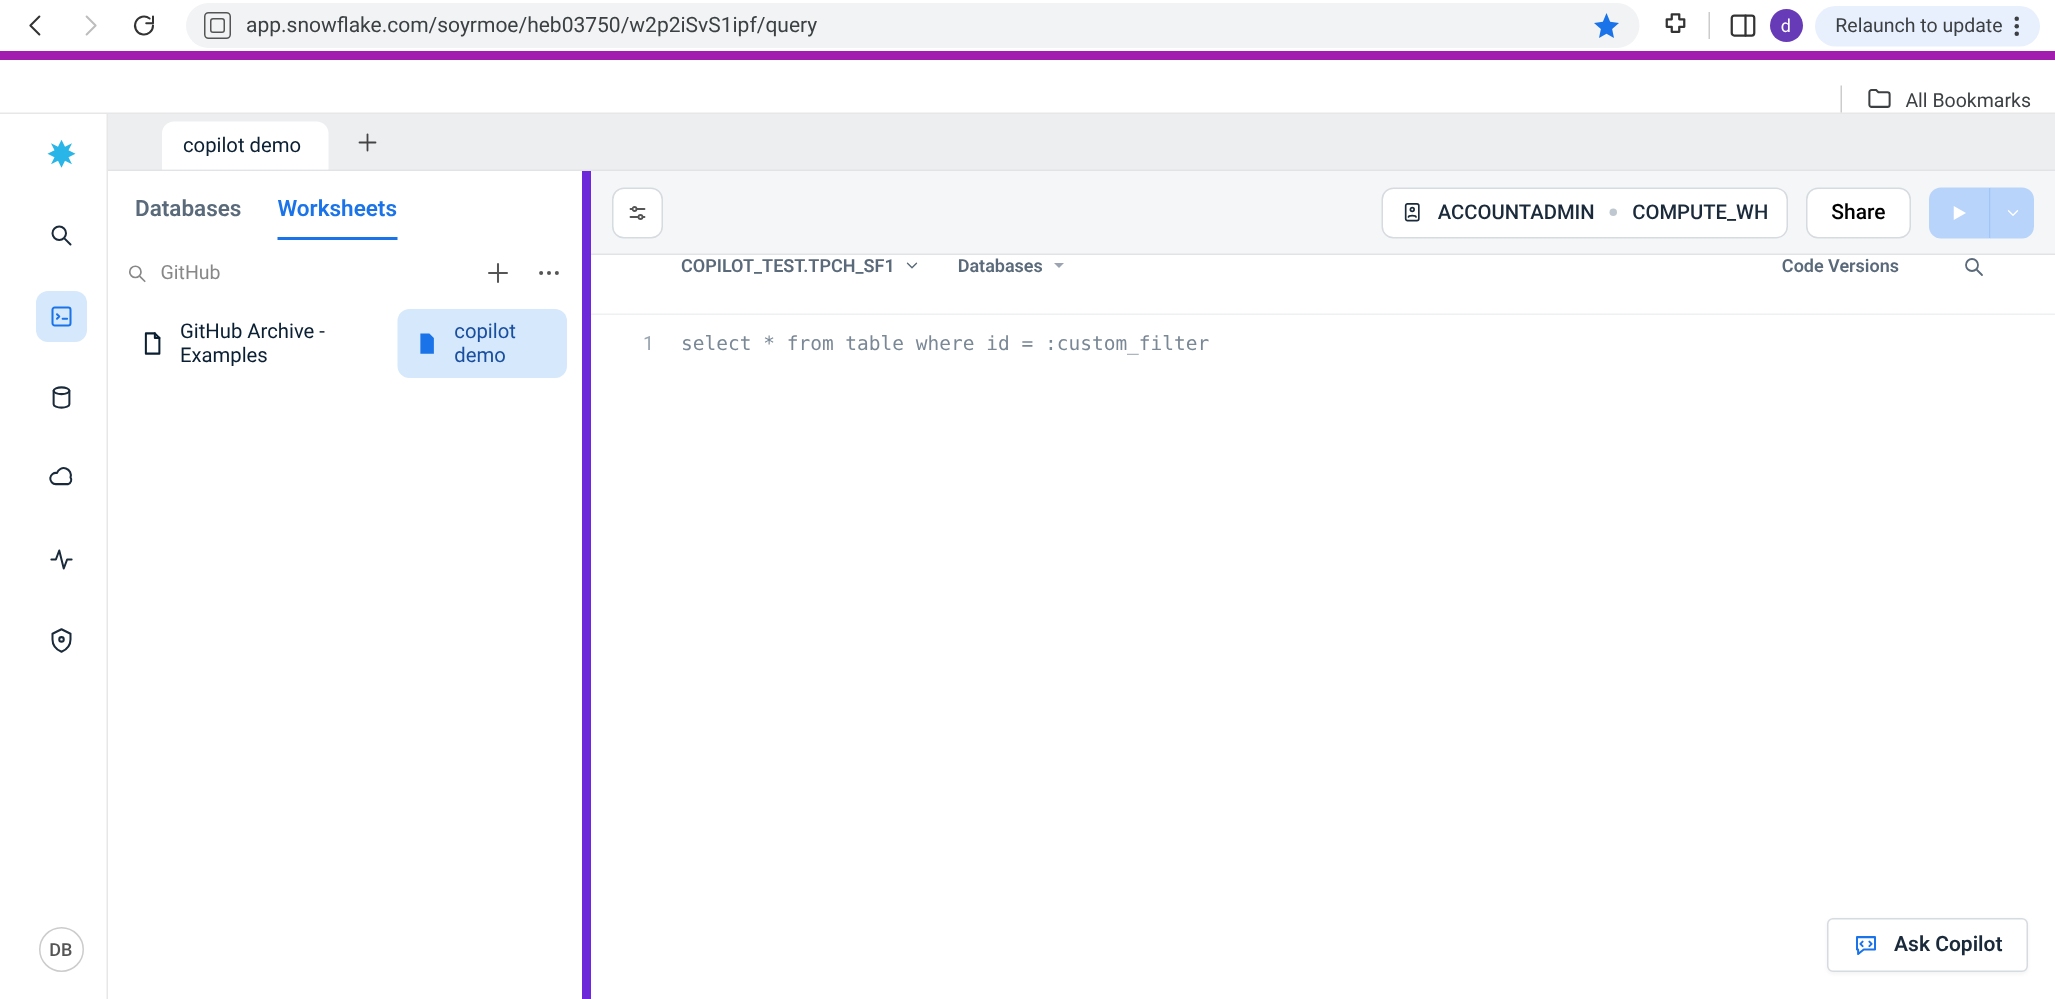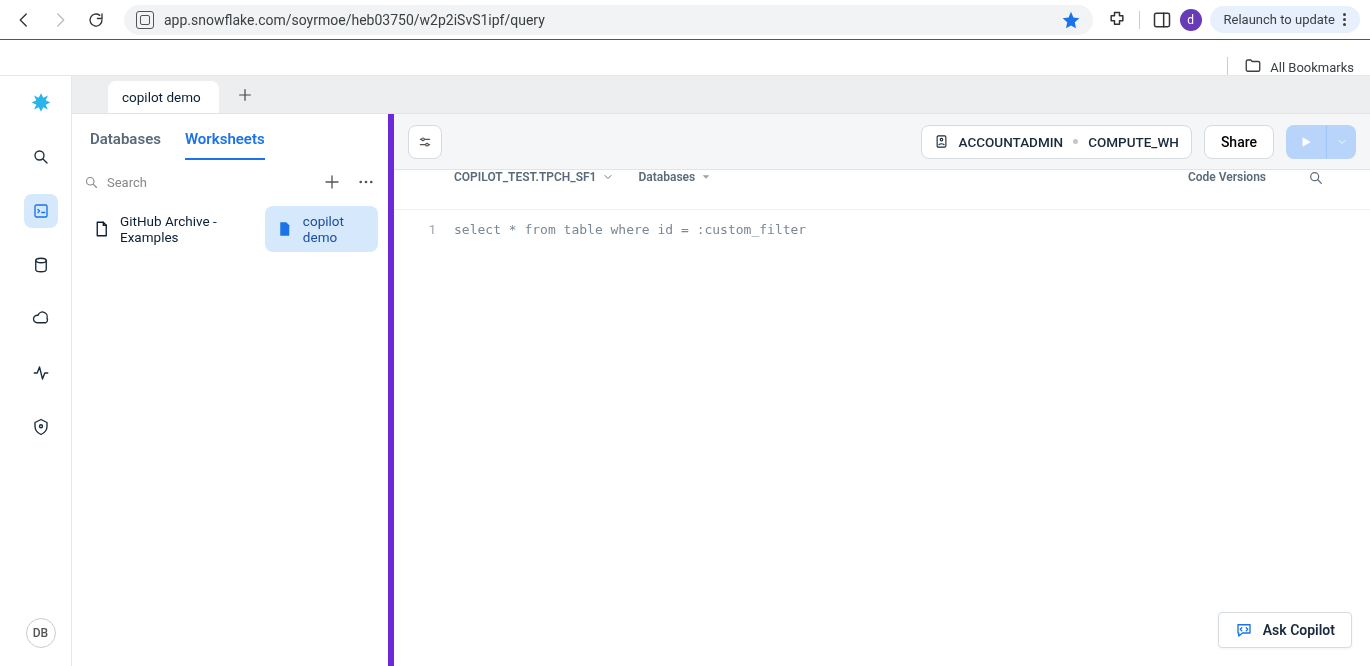--- a/index.html
+++ b/index.html
@@ -1,20 +1,20 @@
 <!DOCTYPE html>
 <html><head>
 <meta charset="utf-8">
 <style>
   * { box-sizing: border-box; margin: 0; padding: 0; font-family: -apple-system, BlinkMacSystemFont, "Segoe UI", Roboto, Arial, sans-serif; }
   html, body { width: 1370px; height: 666px; overflow: hidden; background: #fff; }
   .root { display: flex; flex-direction: column; width: 100%; height: 100%; }
 
   
-  .chrome { height: 40px; display: flex; align-items: center; padding: 0 10px; gap: 8px; border-bottom: 1px solid #a21caf; }
+  .chrome { height: 40px; display: flex; align-items: center; padding: 0 10px; gap: 8px; border-bottom: 6px solid #a21caf; }
   .nav-btn { width: 28px; height: 28px; display: flex; align-items: center; justify-content: center; border-radius: 50%; color: #333; }
   .nav-btn.dis { color: #bdbdbd; }
   .address { flex: 1; height: 30px; background: #f1f3f4; border-radius: 16px; display: flex; align-items: center; padding: 0 12px; gap: 10px; margin: 0 6px; }
   .addr-ico { width: 18px; height: 18px; border: 1.5px solid #555; border-radius: 3px; position: relative; }
   .addr-ico::before { content:""; position:absolute; inset:3px; border:1px solid #555; border-radius:2px;}
   .addr-text { font-size: 14px; color: #3c4043; white-space: nowrap; overflow: hidden; text-overflow: ellipsis; }
   .star-ico svg { width: 20px; height: 20px; fill:#1a73e8; }
   .ext-ico, .panel-ico { width: 20px; height: 20px; color:#333; display:flex; align-items:center; justify-content:center;}
   .chrome-sep { width:1px; height:18px; background:#ccc; margin:0 4px;}
   .avatar-c { width:22px; height:22px; border-radius:50%; background:#673ab7; color:#fff; display:flex; align-items:center; justify-content:center; font-size:12px;}
@@ -205,21 +205,21 @@
           <div class="sp-tabs">
             <div class="sp-tab">Databases</div>
             <div class="sp-tab active">Worksheets</div>
           </div>
           <div class="sp-search">
             <div class="sp-search-input">
               <svg class="strokeicon" width="15" height="15" viewBox="0 0 24 24">
                   <circle cx="10" cy="10" r="6"></circle>
                   <line x1="15" y1="15" x2="20" y2="20"></line>
                 </svg>
-              <span>Search</span>
+              <span>GitHub</span>
             </div>
             <div class="sp-act">
               <svg class="strokeicon" width="18" height="18" viewBox="0 0 24 24">
                   <line x1="12" y1="4" x2="12" y2="20"></line>
                   <line x1="4" y1="12" x2="20" y2="12"></line>
                 </svg>
             </div>
             <div class="sp-act">
               <svg width="18" height="18" viewBox="0 0 24 24" fill="currentColor">
                   <circle cx="5" cy="12" r="1.8"></circle>

